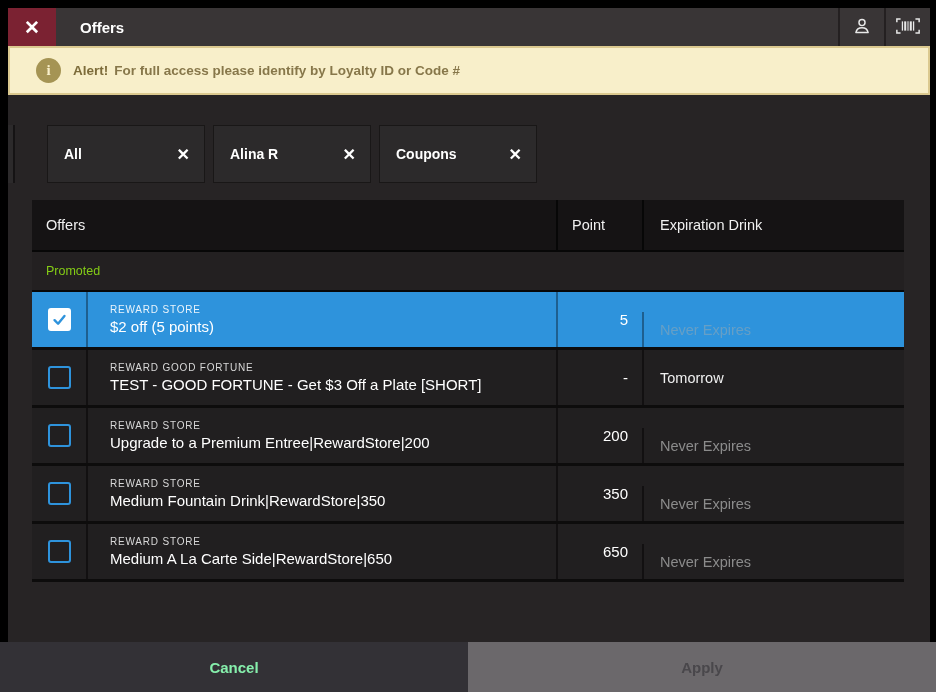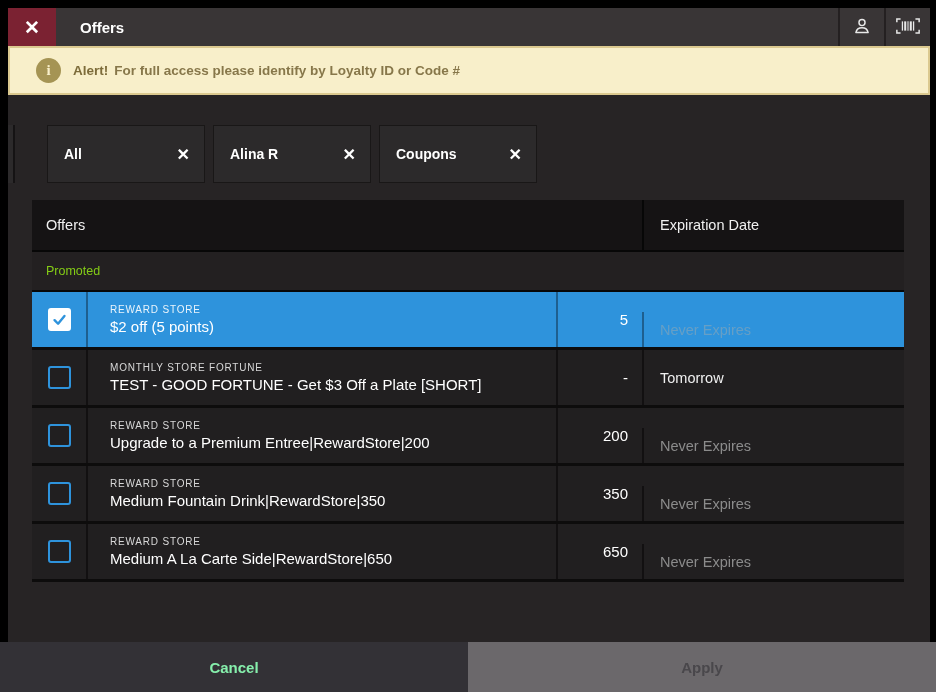--- a/index.html
+++ b/index.html
@@ -148,21 +148,22 @@
       </div>
       <div class="tab">
         <span class="tab-label">Coupons</span>
         <span class="tab-close">✕</span>
       </div>
     </div>
 
     <div class="table">
       <div class="thead">
         <div class="c-offers">Offers</div>
-        <div class="c-exp">Expiration Date</div>
+        <div class="c-point">Point</div>
+        <div class="c-exp">Expiration Drink</div>
       </div>
       <div class="section-row">Promoted</div>
       <div id="rows">
   <div class="row selected">
     <div class="cell-cb">
       <div class="cb checked">
         <svg viewBox="0 0 24 24">
           <polyline points="5,13 10,18 19,7" fill="none" stroke="#2e93dc" stroke-width="3.4" stroke-linecap="round" stroke-linejoin="round"></polyline>
         </svg>
       </div>
@@ -175,21 +176,21 @@
     <div class="cell-exp muted">Never Expires</div>
   </div>
 
   <div class="row">
     <div class="cell-cb">
       <div class="cb">
         
       </div>
     </div>
     <div class="cell-text">
-      <span class="cat">MONTHLY STORE FORTUNE</span>
+      <span class="cat">REWARD GOOD FORTUNE</span>
       <span class="ttl">TEST - GOOD FORTUNE - Get $3 Off a Plate [SHORT]</span>
     </div>
     <div class="cell-point">-</div>
     <div class="cell-exp">Tomorrow</div>
   </div>
 
   <div class="row">
     <div class="cell-cb">
       <div class="cb">
         

